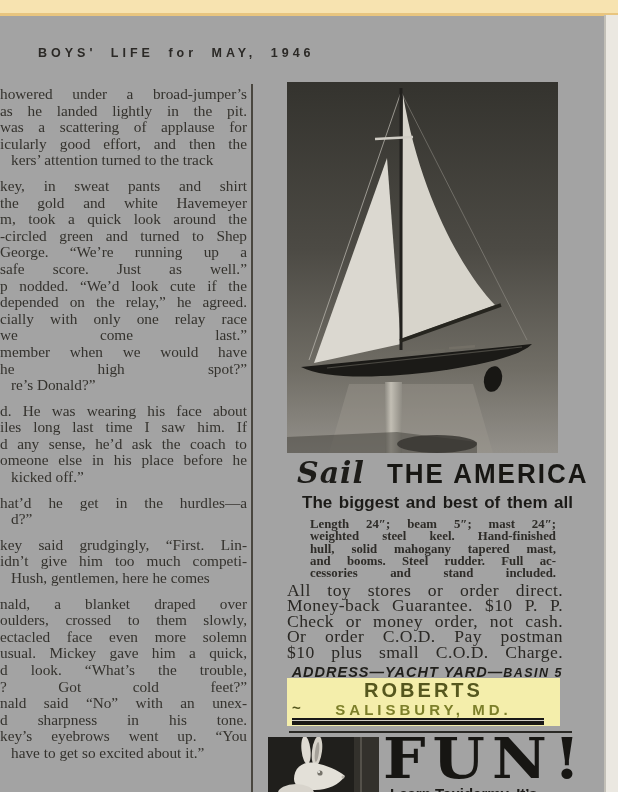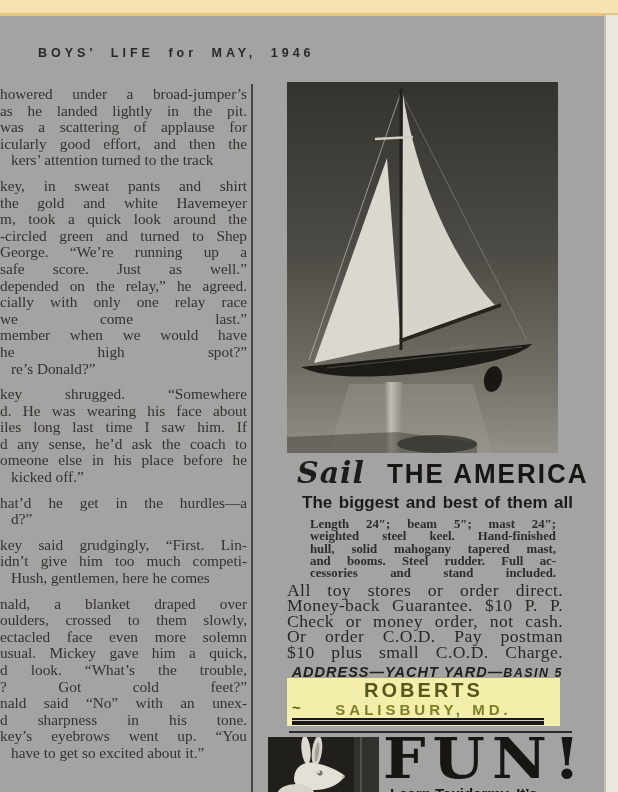--- a/index.html
+++ b/index.html
@@ -94,29 +94,29 @@
         <div class="story-line">icularly good effort, and then the</div>
         <div class="story-line last">kers’ attention turned to the track</div>
       </div>
       <div class="story-para">
         <div class="story-line">key, in sweat pants and shirt</div>
         <div class="story-line">the gold and white Havemeyer</div>
         <div class="story-line">m, took a quick look around the</div>
         <div class="story-line">-circled green and turned to Shep</div>
         <div class="story-line">George. “We’re running up a</div>
         <div class="story-line">safe score. Just as well.”</div>
+        <div class="story-line">p nodded. “We’d look cute if the</div>
         <div class="story-line">depended on the relay,” he agreed.</div>
         <div class="story-line">cially with only one relay race</div>
         <div class="story-line">we come last.”</div>
         <div class="story-line">member when we would have</div>
         <div class="story-line">he high spot?”</div>
         <div class="story-line last">re’s Donald?”</div>
       </div>
       <div class="story-para">
-        <div class="story-line">key shrugged. “Somewhere</div>
         <div class="story-line">d. He was wearing his face about</div>
         <div class="story-line">iles long last time I saw him. If</div>
         <div class="story-line">d any sense, he’d ask the coach to</div>
         <div class="story-line">omeone else in his place before he</div>
         <div class="story-line last">kicked off.”</div>
       </div>
       <div class="story-para">
         <div class="story-line">hat’d he get in the hurdles—a</div>
         <div class="story-line last">d?”</div>
       </div>

